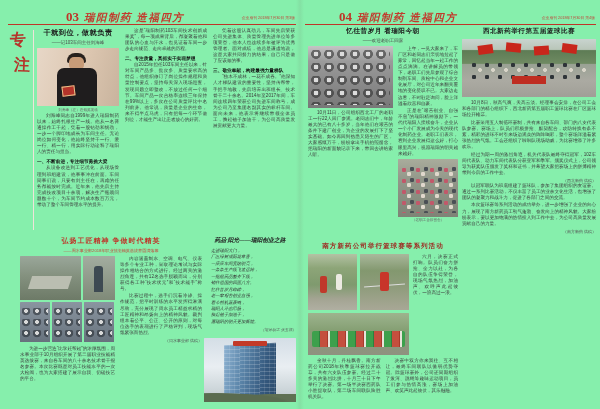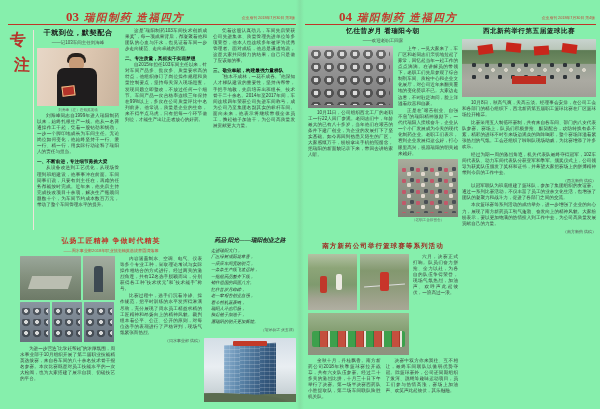--- a/index.html
+++ b/index.html
@@ -163,21 +163,21 @@
     <div class="head-rule"></div>
 
     <div class="sidebar-focus">
       <span class="sidebar-char c1">专</span>
       <span class="sidebar-char c2">注</span>
     </div>
     <div class="sidebar-line"></div>
 
     <section class="feature">
       <div class="fcol">
-        <div class="art-title">干就到位，默契配合</div>
+        <div class="art-title">干就到位，做就负责</div>
         <div class="art-sub">——记103车间主任刘海峰</div>
         <div class="photo feature-photo">
           <div class="fp-hair"></div>
           <div class="fp-face"></div>
           <div class="fp-body"></div>
           <div class="fp-cert"></div>
         </div>
         <div class="caption">刘海峰（左）在领奖现场</div>
         <p class="body-text">刘海峰同志自1999年进入瑞阳制药以来，始终扎根生产一线。他从一名普通操作工干起，凭着一股钻劲和韧劲，一步一个脚印地成长为车间主任。无论岗位如何变化，他始终坚持干一行、爱一行、精一行，用实际行动诠释了瑞阳人的责任与担当。</p>
         <div class="inline-head">一、不断前进，专注细节勇挑大梁</div>

